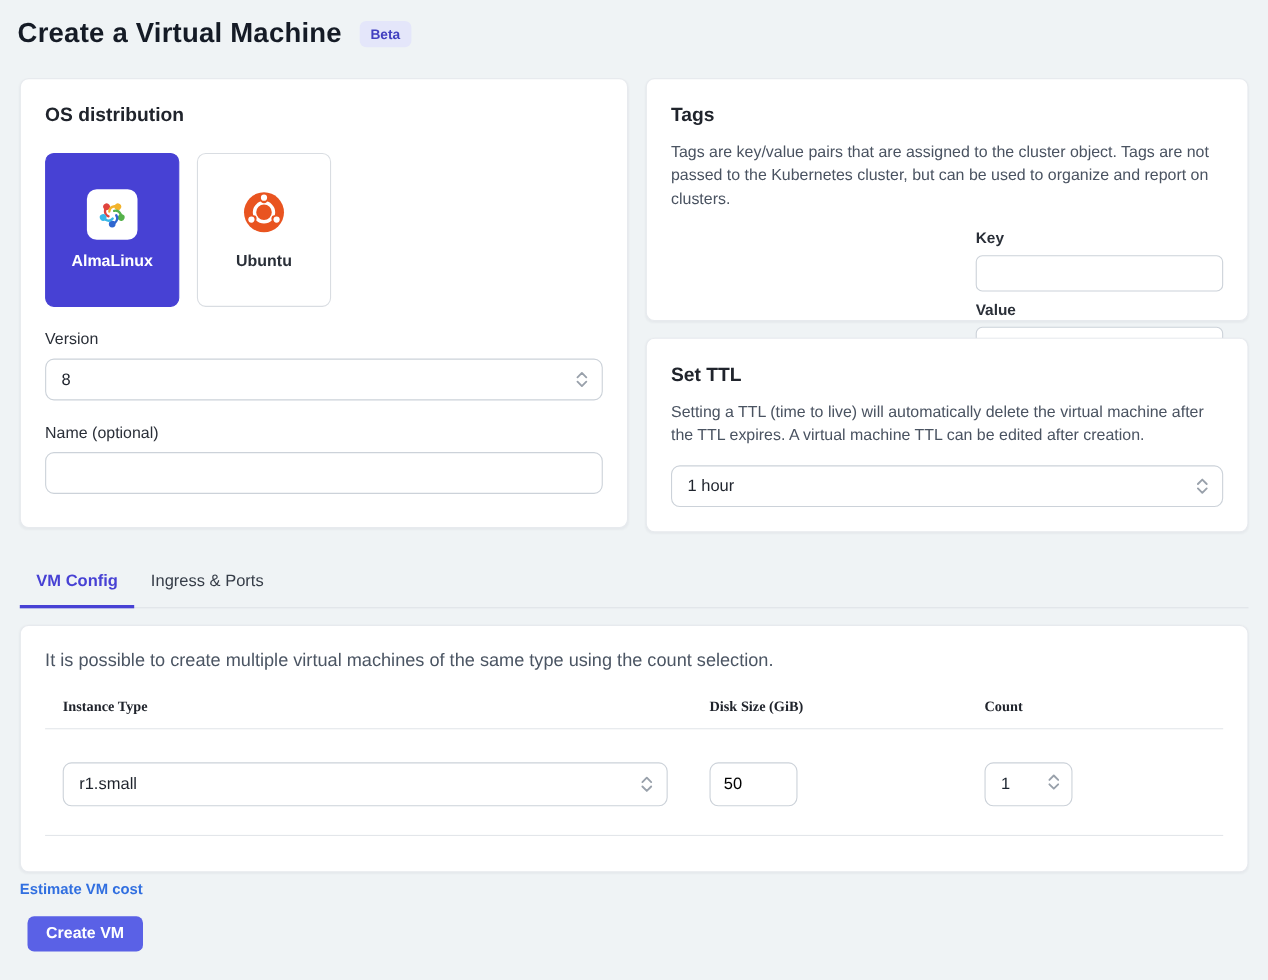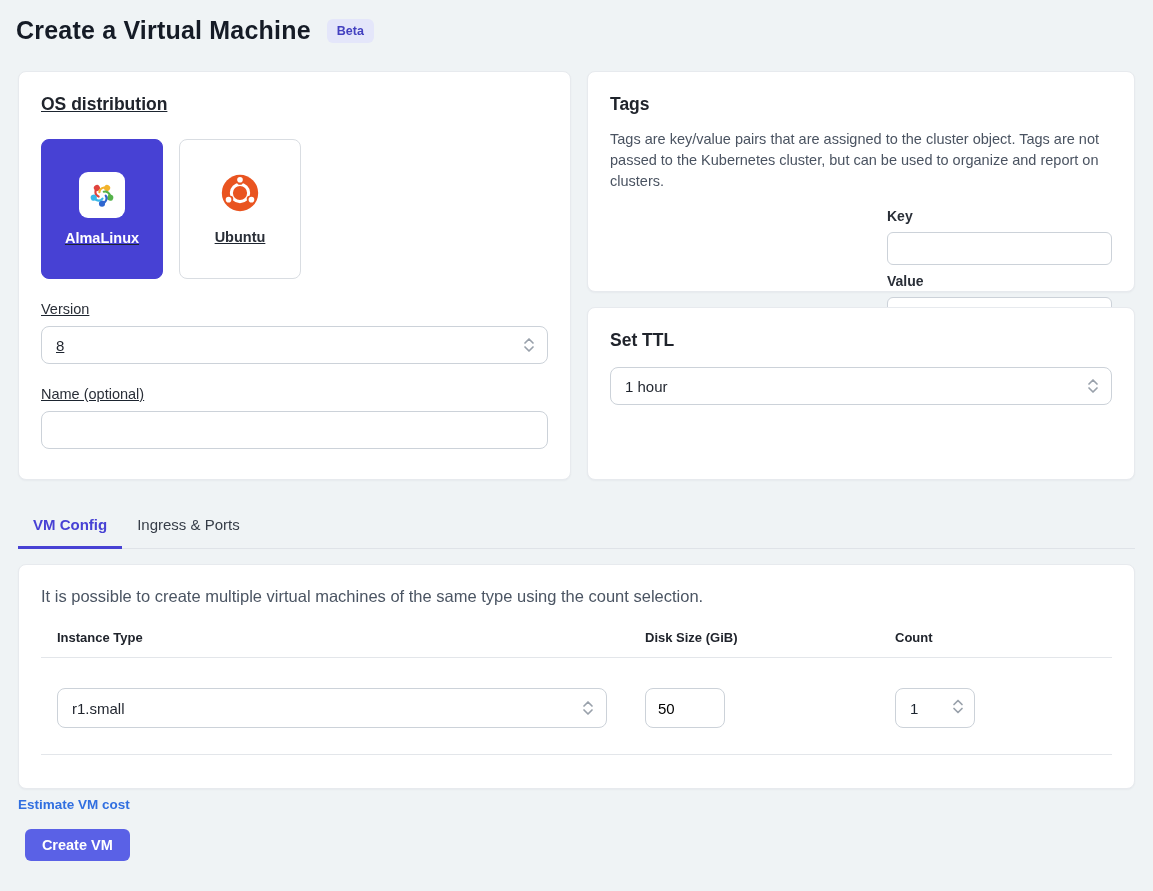--- a/index.html
+++ b/index.html
@@ -12,21 +12,21 @@
   .beta-badge { background:#e4e6fa; color:#4340c0; font-size:12.5px; font-weight:600;
                 padding:5px 10px; border-radius:6px; }
 
   
   .card { background:#fff; border:1px solid #e7eaee; border-radius:8px;
           box-shadow:0 1px 2px rgba(16,24,40,.04); }
   .top-grid { display:grid; grid-template-columns:553px 1fr; gap:16px; margin-top:26px; }
   .card-title { font-size:17.5px; font-weight:700; color:#20242c; }
 
   
-  .os-card { padding:22px; height:409px;text-decoration:underline; }
+  .os-card { padding:22px; height:409px; }
   .tiles { display:flex; gap:16px; margin-top:24px; }
   .tile { width:122px; height:140px; border-radius:8px; display:flex; flex-direction:column;
           align-items:center; justify-content:center; gap:12px; cursor:pointer;
           border:1px solid #d9dde2; background:#fff; }
   .tile.selected { background:var(--accent); border-color:var(--accent); }
   .tile-label { font-size:14.5px; font-weight:700; color:#2a2f38; }
   .tile.selected .tile-label { color:#fff; }
   .alma-icon-wrap { width:46px; height:46px; background:#fff; border-radius:9px;
                     display:flex; align-items:center; justify-content:center; }
   .field-label { font-size:14.5px; font-weight:400; color:#2a2f38; margin-top:22px; }
@@ -57,21 +57,21 @@
   .tabs { display:flex; margin-top:26px; border-bottom:1px solid #dfe3e8; }
   .tab { padding:10px 15px 13px 15px; font-size:15px; color:#363d48; cursor:pointer;
          border-bottom:3px solid transparent; margin-bottom:-1px; }
   .tab.active { color:var(--accent); font-weight:700; border-bottom-color:var(--accent); }
 
   
   .table-card { margin-top:15px; padding:22px; height:225px; }
   .intro { font-size:16.5px; color:#4b5563; }
   .vm-table { margin-top:24px; }
   .t-head { display:grid; grid-template-columns:588px 250px 1fr; padding:0 0 12px 16px;
-            border-bottom:1px solid #e3e6ea; }
+            border-bottom:1px solid #e3e6ea;font-family:Liberation Serif, serif; }
   .t-head span { font-size:13px; font-weight:700; color:#20242c; }
   .t-row { display:grid; grid-template-columns:588px 250px 1fr; padding:30px 0 26px 16px;
            border-bottom:1px solid #e3e6ea; align-items:center; }
   .t-row .selectbox { margin-top:0; width:550px; height:40px; border-radius:8px; }
   .disk-input { width:80px; height:40px; border:1px solid #ccd2d9; border-radius:8px;
                 font-size:15px; font-family:inherit; padding:0 12px; outline:none; }
   .count-box { position:relative; width:80px; height:40px; border:1px solid #ccd2d9; border-radius:8px;
                display:flex; align-items:center; padding:0 30px 0 14px; font-size:15px; background:#fff; }
   .count-box .chev { position:absolute; right:10px; top:50%; transform:translateY(-50%); }
 
@@ -178,20 +178,21 @@
           <div class="kv-col">
             <div class="field-label">Value</div>
             <input class="text-input" value="" style="">
           </div>
           <button class="save-btn">Save</button>
         </div>
       </div>
 
       <div class="card ttl-card">
         <div class="card-title">Set TTL</div>
+        <div class="card-desc">Setting a TTL (time to live) will automatically delete the virtual machine after the TTL expires. A virtual machine TTL can be edited after creation.</div>
         <div class="selectbox">
           <span>1 hour</span>
           <span class="chev">
             <svg width="12" height="18" viewBox="0 0 12 18">
                 <path d="M2 7 L6 3 L10 7" stroke="#99a1ab" stroke-width="1.7" fill="none" stroke-linecap="round" stroke-linejoin="round"></path>
                 <path d="M2 11 L6 15 L10 11" stroke="#99a1ab" stroke-width="1.7" fill="none" stroke-linecap="round" stroke-linejoin="round"></path>
               </svg>
           </span>
         </div>
       </div>

